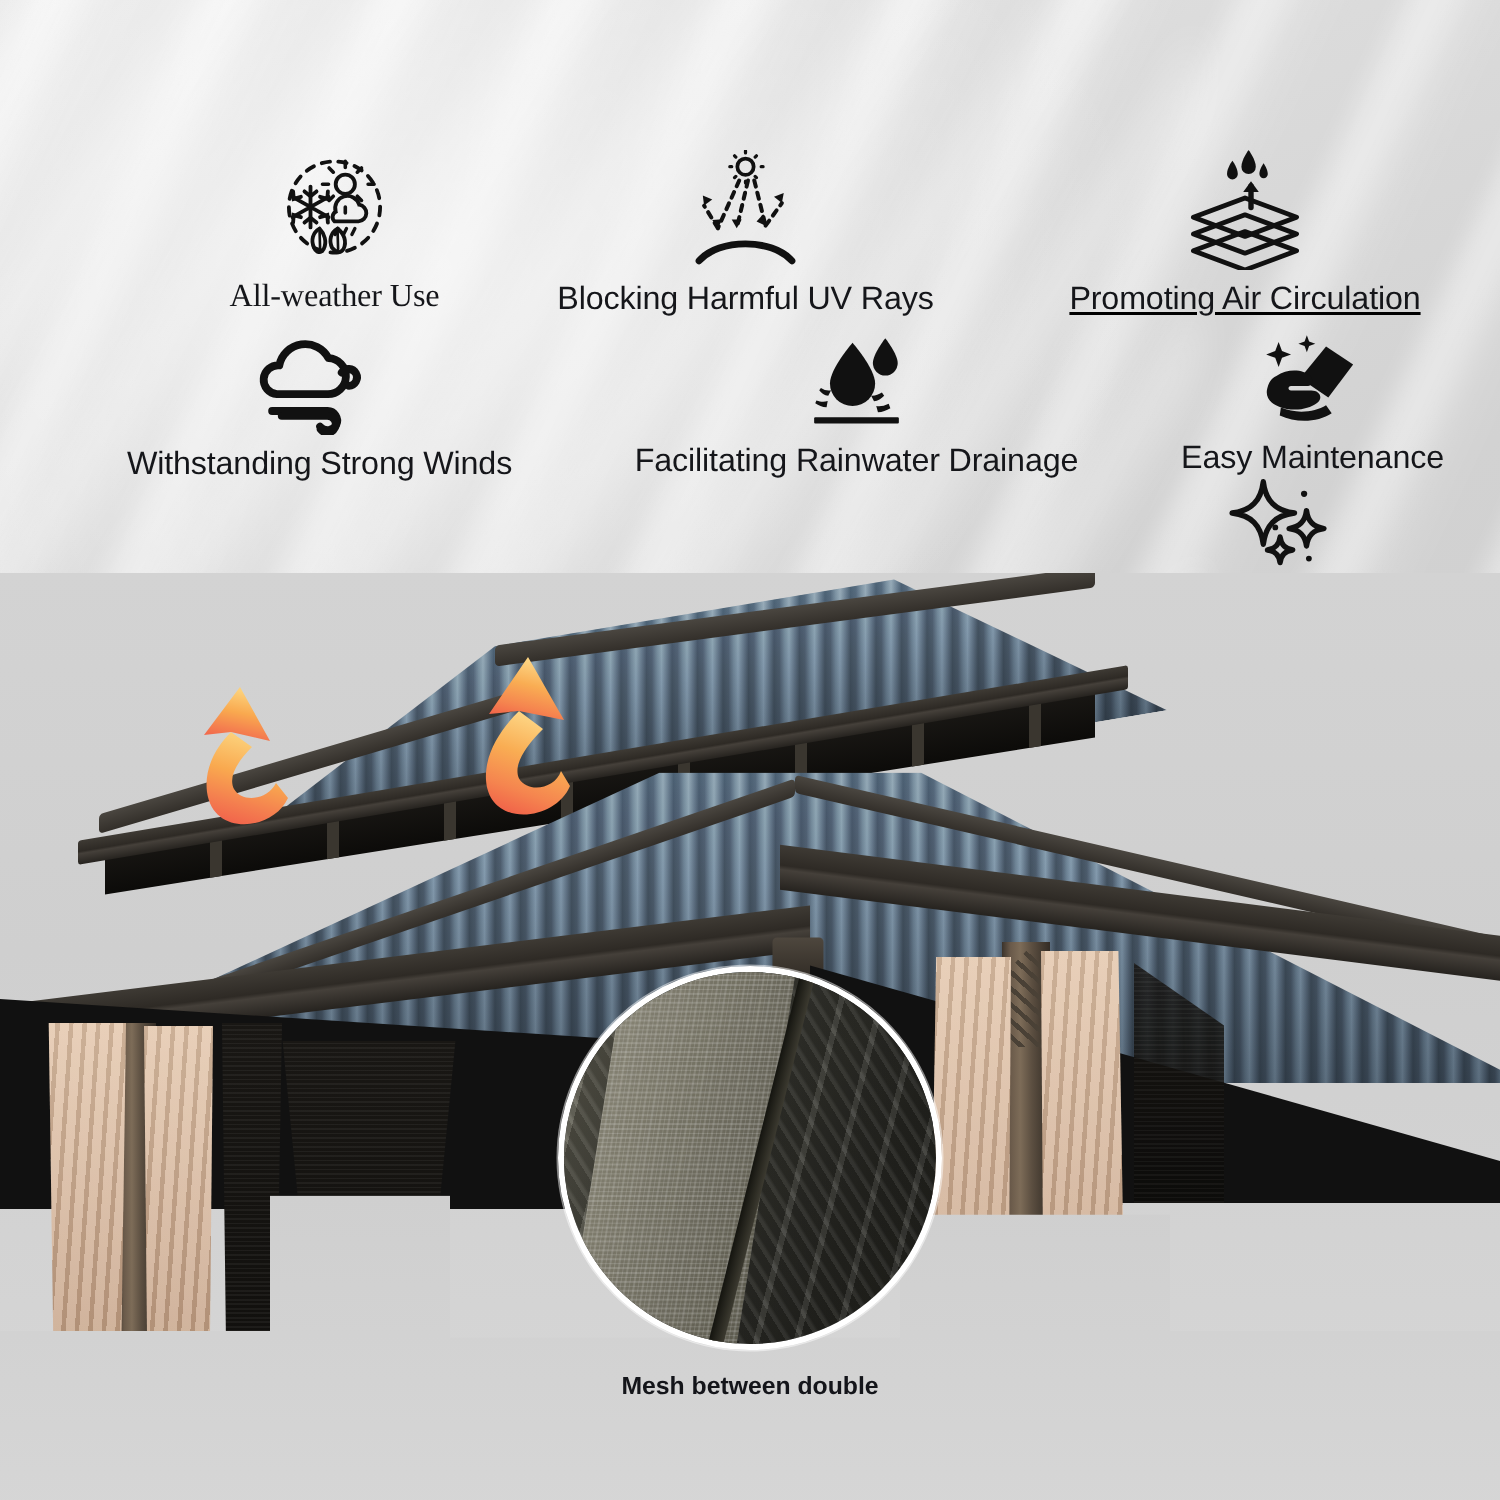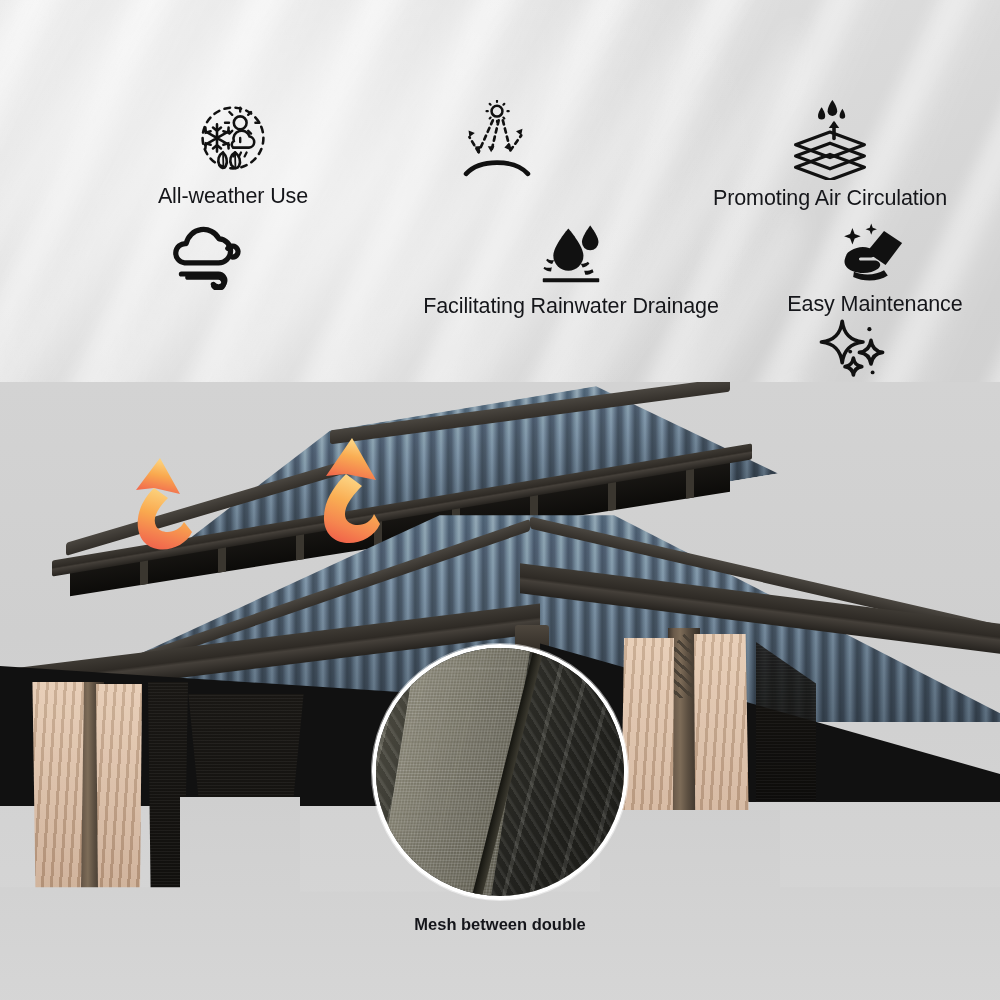--- a/index.html
+++ b/index.html
@@ -57,23 +57,23 @@
   }
 
   
   .feat{ position:absolute; text-align:center; }
   .feat .ico{ display:block; margin:0 auto 2px auto; }
   .feat .lbl{
     display:block; font-size:21.5px; color:#15161a; white-space:nowrap;
     letter-spacing:-.1px;
   }
 
-  #f-weather { left:98px;  top:98px;  width:270px; }
+  #f-weather { left:88px;  top:98px;  width:270px;font-family:Liberation Serif, serif; }
   #f-uv      { left:352px; top:100px; width:290px; }
-  #f-air     { left:670px; top:100px; width:320px; }
+  #f-air     { left:670px; top:100px; width:320px;text-decoration:underline; }
   #f-wind    { left:48px;  top:226px; width:330px; }
   #f-rain    { left:392px; top:224px; width:358px; }
   #f-main    { left:760px; top:222px; width:230px; }
   #f-style   { left:716px; top:318px; width:278px; }
 
   
   .photo{ position:absolute; left:0; top:382px; width:1000px; height:630px; overflow:hidden; }
 
   .sky{
     position:absolute; inset:0;
@@ -237,20 +237,21 @@
           </g>
           <path d="M22 44l-1 -8 7.5 3.2Z" fill="#111" stroke="none"></path>
           <path d="M84 42l1.5 -8 -7.8 3Z" fill="#111" stroke="none"></path>
           <path d="M33 62l-4.5 -6.6 8 -.6Z" fill="#111" stroke="none"></path>
           <path d="M48 62l-4 -7 8 0Z" fill="#111" stroke="none"></path>
           <path d="M71 60l-7.2 -3.4 5.4 -5.9Z" fill="#111" stroke="none"></path>
           <path d="M18 88C34 70 76 70 92 88" stroke-width="5.5"></path>
         </g>
       </svg>
     </span>
+    <span class="lbl">Blocking Harmful UV Rays</span>
   </div>
 
   <div class="feat" id="f-air">
     <span class="ico">
       <svg width="88" height="80" viewBox="0 0 110 100">
         <g stroke="#111" fill="none" stroke-width="4" stroke-linejoin="round">
           <path d="M12 56L55 40l43 16-43 16z"></path>
           <path d="M12 70L55 54l43 16-43 16z"></path>
           <path d="M12 84L55 68l43 16-43 16z"></path>
         </g>
@@ -272,20 +273,21 @@
     <span class="ico">
       <svg width="92" height="64" viewBox="0 0 115 80">
         <g fill="none" stroke="#111" stroke-width="6.5" stroke-linecap="round" stroke-linejoin="round">
           <path d="M22 46h42a15 15 0 0 0 1-30A22 22 0 0 0 24 22 12 12 0 0 0 22 46Z"></path>
           <path d="M18 60h46a8 8 0 1 1-6 13"></path>
           <path d="M26 74h38a7 7 0 1 1-5.5 11.3" transform="translate(0,-10)"></path>
           <path d="M76 28a7 7 0 1 1 6 11"></path>
         </g>
       </svg>
     </span>
+    <span class="lbl">Withstanding Strong Winds</span>
   </div>
 
   <div class="feat" id="f-main">
     <span class="ico">
       <svg width="78" height="64" viewBox="0 0 100 85">
         <g fill="#111">
           <path d="M62 12l24 16-22 29-25-17z"></path>
           <path d="M18 38c10-7 24-6 30 0 4 4 2 9-3 9h-14c-3 0-3 4 0 4h18c7 0 11 6 5 11-8 6-22 8-34 3-8-3-12-9-10-16 1.5-6 4-9 8-11Z"></path>
           <path d="M22 66c14 6 30 4 40-2l5 7c-12 8-31 9-46 2Z"></path>
           <path d="M20 8l3 8 8 3-8 3-3 8-3-8-8-3 8-3z"></path>

